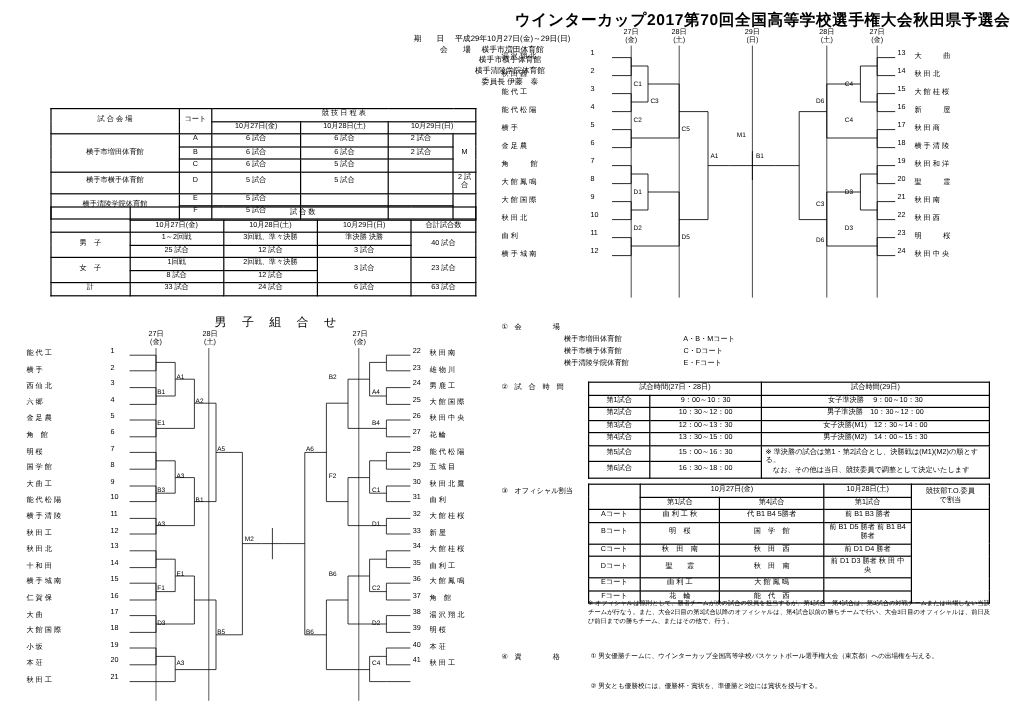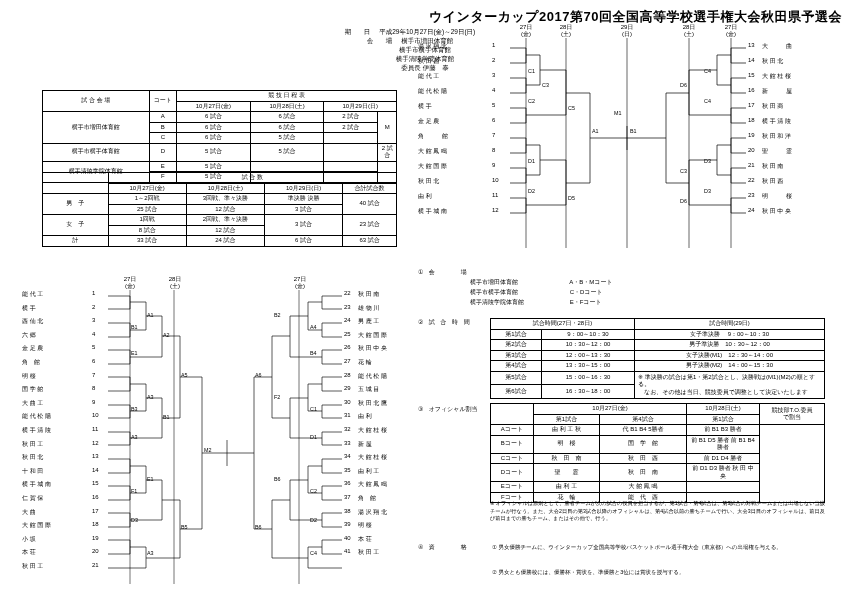--- a/index.html
+++ b/index.html
@@ -318,20 +318,21 @@
     <div class="abs tiny" style="left:286px;top:60px;">C4</div>
     <div class="abs tiny" style="left:286px;top:90px;">C4</div>
     <div class="abs tiny" style="left:262px;top:74px;">D6</div>
     <div class="abs tiny" style="left:262px;top:160px;">C3</div>
     <div class="abs tiny" style="left:286px;top:150px;">D3</div>
     <div class="abs tiny" style="left:286px;top:180px;">D3</div>
     <div class="abs tiny" style="left:262px;top:190px;">D6</div>
   </div>
 
   <div class="abs" style="left:22px;top:262px;width:390px;height:330px;">
+    <div class="bracket-title" style="margin-left:30px;">男 子 組 合 せ</div>
 
     <div class="abs daylab" style="left:95px;top:14px;width:26px;">27日<br>(金)</div>
     <div class="abs daylab" style="left:140px;top:14px;width:26px;">28日<br>(土)</div>
     <div class="abs daylab" style="left:265px;top:14px;width:26px;">27日<br>(金)</div>
 
     <svg class="abs" style="left:0;top:0;" width="390" height="330" viewBox="0 0 390 330">
       <g stroke="#000" stroke-width="0.55" fill="none">
         <line x1="108" y1="28" x2="108" y2="322"></line>
         <line x1="152" y1="28" x2="152" y2="322"></line>
         <line x1="277" y1="28" x2="277" y2="322"></line>

